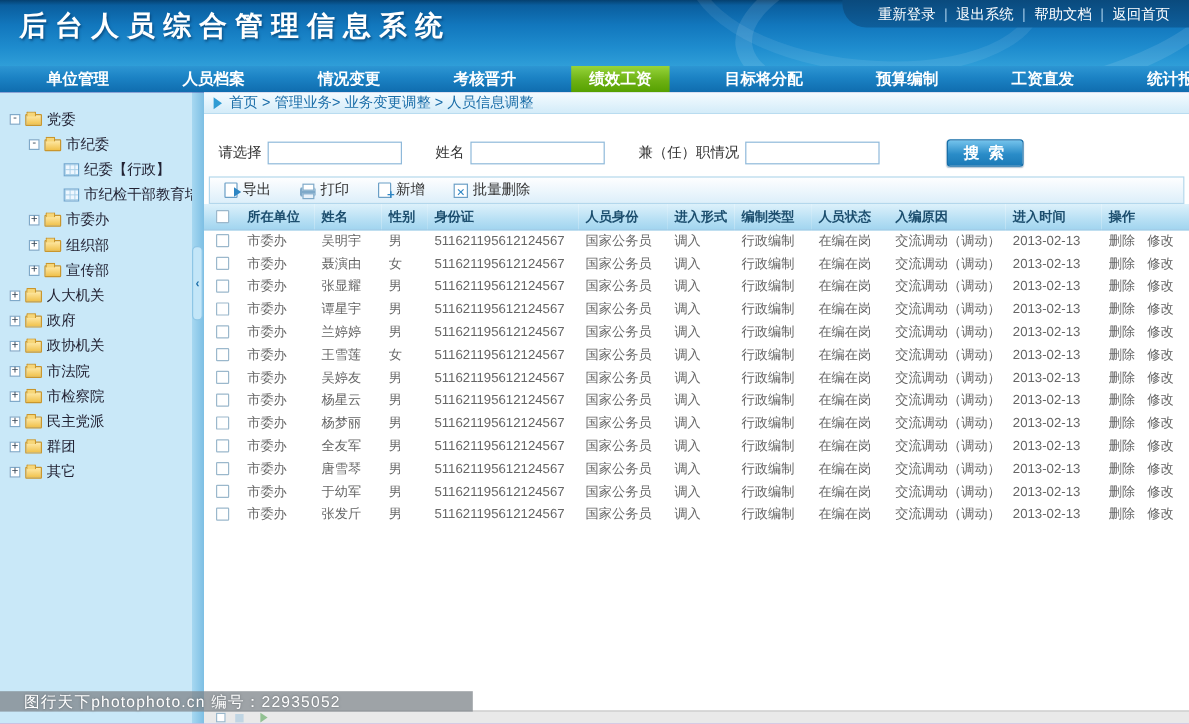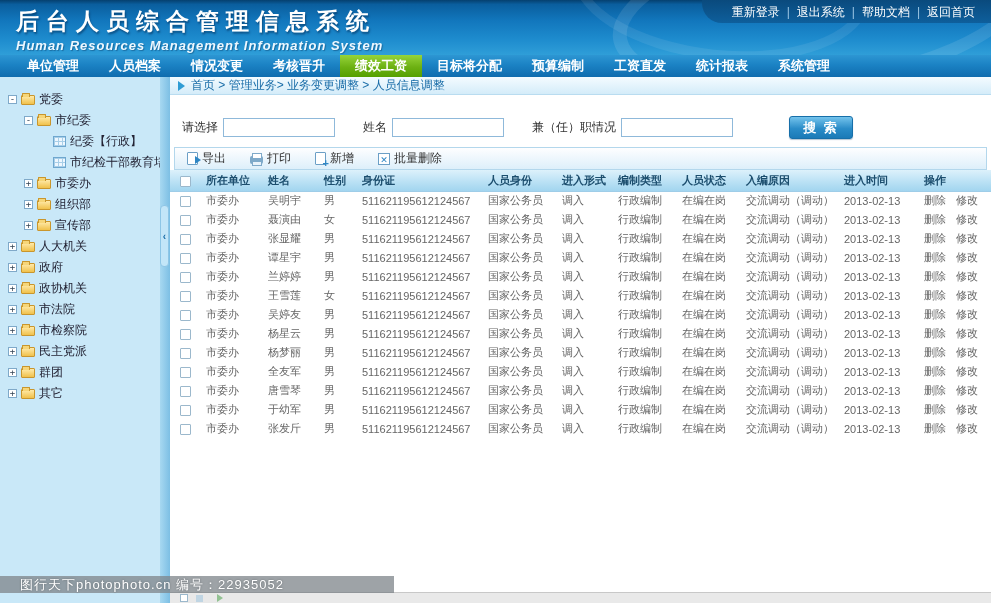--- a/index.html
+++ b/index.html
@@ -19,22 +19,22 @@
     text-shadow:1px 2px 2px rgba(0,40,80,.55); }
   .brand .sub { font-size:13px; font-weight:bold; font-style:italic; color:#eef8ff; letter-spacing:1px; margin-top:1px;
     text-shadow:1px 1px 1px rgba(0,40,80,.4); }
   .top-links { position:absolute; top:0; right:0; height:23px; padding:4px 16px 0 30px;
     background:linear-gradient(180deg,#0a4a7d,#0e5f9c); border-bottom-left-radius:20px;
     color:#fff; font-size:12px; }
   .top-links .lnk { cursor:pointer; }
   .top-links .sep { color:#9cc6e4; margin:0 7px; }
 
   
-  .menu { display:flex; height:22px; padding-left:12px;
-    background:linear-gradient(180deg,#2d96d3 0%,#1b82c4 45%,#0f6cae 100%); }
+  .menu { display:flex; height:22px; padding-left:24px;
+    background:linear-gradient(180deg,#2d96d3 0%,#1b82c4 45%,#0f6cae 100%);gap:31px; }
   .menu-item { line-height:22px; padding:0 15px; color:#fff; font-size:13px; font-weight:bold; cursor:pointer; white-space:nowrap; }
   .menu-item.active { background:linear-gradient(180deg,#96d43a 0%,#6db113 55%,#55a000 100%); }
 
   
   .bodywrap { display:flex; height:526px; }
   .sidebar { width:160px; background:#c9e8f8; padding-top:12px; font-size:12px; color:#223; overflow:hidden; }
   .tree-item { display:flex; align-items:center; height:21px; cursor:pointer; white-space:nowrap; }
   .expander { flex:0 0 9px; width:9px; height:9px; margin-right:4px; border:1px solid #7fa9c9; background:#fff;
     font-size:9px; line-height:7px; text-align:center; color:#345; font-family:"DejaVu Sans Mono",monospace; }
   .expander.none { visibility:hidden; }
@@ -103,21 +103,20 @@
 </head>
 <body>
 
 <div class="screen">
 
   <header class="top">
     <div class="top-deco"></div>
     <div class="top-deco2"></div>
     <div class="brand">
       <h1>后台人员综合管理信息系统</h1>
-      <div class="sub">Human Resources Management Information System</div>
     </div>
     <div class="top-links" id="top-links"><span class="lnk">重新登录</span><span class="sep">|</span><span class="lnk">退出系统</span><span class="sep">|</span><span class="lnk">帮助文档</span><span class="sep">|</span><span class="lnk">返回首页</span></div>
   </header>
 
   <nav class="menu" id="menu">
       <span class="menu-item">单位管理</span>
       <span class="menu-item">人员档案</span>
       <span class="menu-item">情况变更</span>
       <span class="menu-item">考核晋升</span>
       <span class="menu-item active">绩效工资</span>

